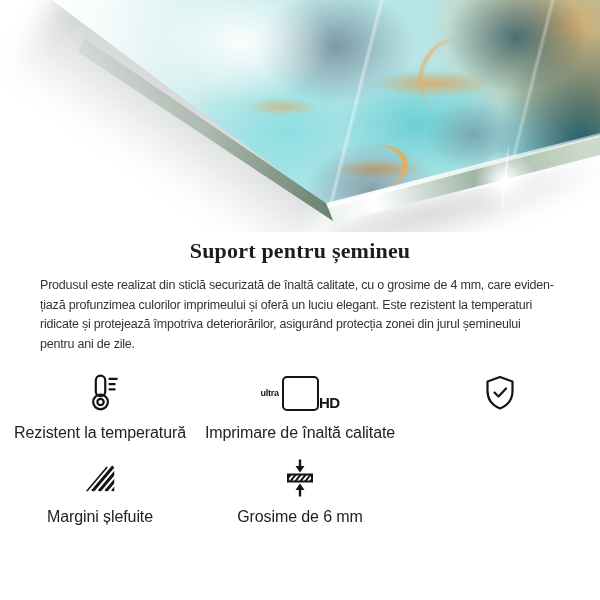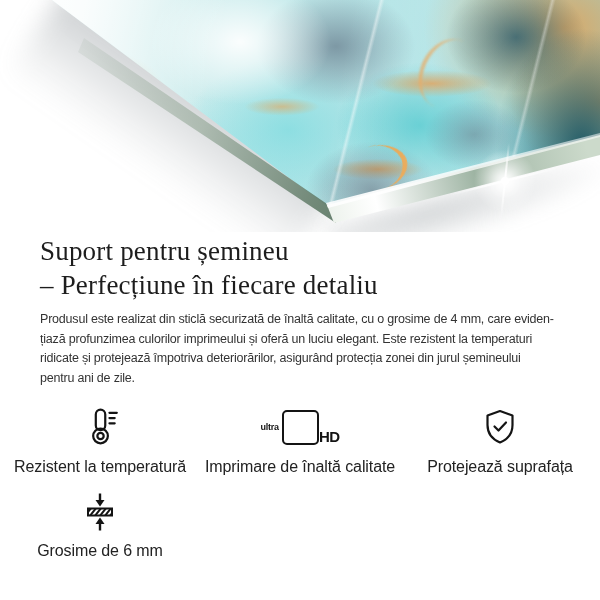--- a/index.html
+++ b/index.html
@@ -66,22 +66,22 @@
     background:radial-gradient(circle, rgba(255,255,255,.95), rgba(255,255,255,0) 65%); }
   .sparkle .ray-h { position:absolute; left:-58px; top:-1px; width:116px; height:2px; transform:rotate(-14deg);
     background:linear-gradient(to right, rgba(255,255,255,0), #fff 42%, #fff 58%, rgba(255,255,255,0)); filter:blur(.4px); }
   .sparkle .ray-v { position:absolute; left:-1px; top:-38px; width:2px; height:76px; transform:rotate(6deg);
     background:linear-gradient(to bottom, rgba(255,255,255,0), #fff 42%, #fff 58%, rgba(255,255,255,0)); filter:blur(.4px); }
   .sparkle .core { position:absolute; left:-4px; top:-4px; width:8px; height:8px; border-radius:50%;
     background:#fff; box-shadow:0 0 14px 5px rgba(255,255,255,.95); }
 
   
   .content { padding:2px 40px 0 40px; }
-  .title { font-family:"Liberation Serif","DejaVu Serif",serif; font-weight:400;
-    font-size:27px; line-height:34px; color:#1d1d1d; letter-spacing:.2px; }
+  .title { font-family:"Liberation Serif","DejaVu Serif",serif; font-weight:700;
+    font-size:22px; line-height:34px; color:#1d1d1d; letter-spacing:.2px;text-align:center; }
   .description { margin-top:8px; font-size:12.5px; line-height:19.5px; letter-spacing:-.2px;
     color:#333; white-space:pre-line; }
 
   
   .features { margin-top:16px; display:grid; grid-template-columns:repeat(3,200px); row-gap:12px; }
   .feature { display:flex; flex-direction:column; align-items:center; }
   .icon-slot { height:46px; display:flex; align-items:center; justify-content:center; }
   .feature-label { margin-top:8px; font-size:16px; color:#222; letter-spacing:-.1px; }
   .icon-svg { display:block; }
   .uhd-box { width:37px; height:35px; border:2.5px solid #141414; border-radius:5px;
@@ -106,21 +106,21 @@
     <div class="edge-gloss"></div>
     <div class="sparkle">
       <div class="glow"></div>
         <div class="ray-h"></div>
         <div class="ray-v"></div>
         <div class="core"></div>
     </div>
   </section>
 
   <section class="content">
-    <h1 class="title"><span>Suport pentru șemineu</span><br><span>– Perfecțiune în fiecare detaliu</span></h1>
+    <h1 class="title"><span>Suport pentru șemineu</span><br></h1>
     <p class="description">Produsul este realizat din sticlă securizată de înaltă calitate, cu o grosime de 4 mm, care eviden-
 țiază profunzimea culorilor imprimeului și oferă un luciu elegant. Este rezistent la temperaturi
 ridicate și protejează împotriva deteriorărilor, asigurând protecția zonei din jurul șemineului
 pentru ani de zile.</p>
   </section>
 
   <section class="features">
 
     <div class="feature">
       <div class="icon-slot">
@@ -146,24 +146,42 @@
       <div class="feature-label">Imprimare de înaltă calitate</div>
     </div>
 
     <div class="feature">
       <div class="icon-slot">
         <svg class="icon-svg" width="40" height="40" viewBox="0 0 40 40" fill="none" stroke="#141414" stroke-width="2.2" stroke-linecap="round" stroke-linejoin="round">
           <path d="M20 4 L32.5 8.5 V18 C32.5 26.8 27 32.6 20 35.5 C13 32.6 7.5 26.8 7.5 18 V8.5 Z"></path>
           <path d="M14.5 19.5 L18.5 23.5 L26 15.5"></path>
         </svg>
       </div>
-      <div class="feature-label">Protejează suprafața</div>
-    </div>
-
-
+    </div>
+
+
+    <div class="feature">
+      <div class="icon-slot">
+        <svg class="icon-svg" width="38" height="38" viewBox="0 0 40 40" fill="none" stroke="#141414">
+          <defs>
+              <clipPath id="triClip">
+                <polygon points="5,35 31,4 35,4 35,35"></polygon>
+              </clipPath>
+            </defs>
+          <g clip-path="url(#triClip)" stroke-width="3.2">
+            <path d="M5 35 L27 9"></path>
+              <path d="M12 35 L34 9"></path>
+              <path d="M19 35 L41 9"></path>
+              <path d="M26 35 L48 9"></path>
+              <path d="M33 35 L55 9"></path>
+          </g>
+        </svg>
+      </div>
+      <div class="feature-label">Margini șlefuite</div>
+    </div>
 
     <div class="feature">
       <div class="icon-slot">
         <svg class="icon-svg" width="40" height="40" viewBox="0 0 40 40" fill="none" stroke="#141414" stroke-width="2">
           <defs>
               <clipPath id="barClip">
                 <rect x="8" y="17.5" width="24" height="7"></rect>
               </clipPath>
             </defs>
           <rect x="8" y="17.5" width="24" height="7"></rect>

